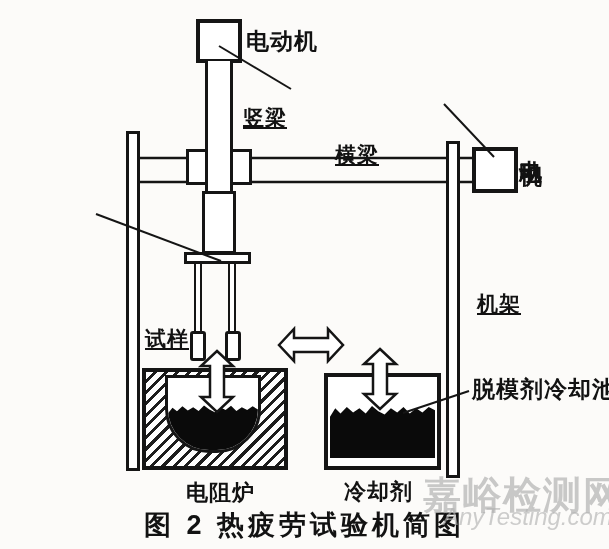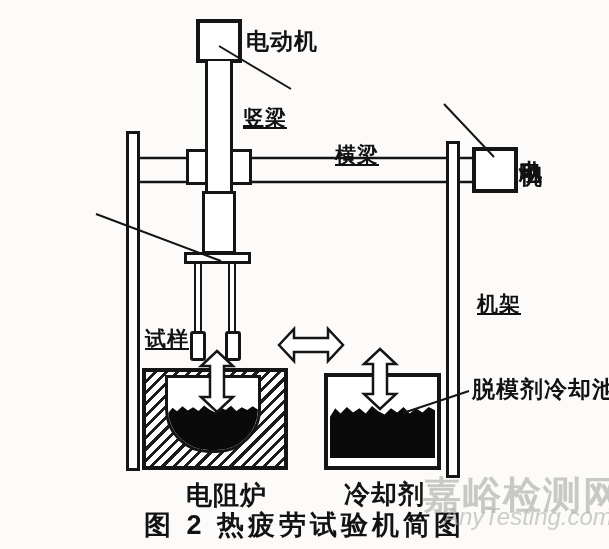--- a/index.html
+++ b/index.html
@@ -32,21 +32,21 @@
   }
   .pool{width:109px;height:89px;border-width:4px;}
   .liquid{
     position:absolute;left:2px;right:2px;top:28px;bottom:8px;background:#0a0a0a;
     clip-path:polygon(0 22%,5% 6%,10% 16%,16% 4%,22% 14%,28% 6%,34% 16%,40% 2%,46% 12%,52% 18%,58% 6%,64% 14%,70% 4%,76% 16%,82% 6%,88% 14%,94% 4%,100% 10%,100% 100%,0 100%);
   }
   
   .lbl{position:absolute;font-weight:bold;white-space:nowrap;letter-spacing:1px;}
   .lbl-20{font-size:23px;}
   .lbl-21{font-size:21px;text-decoration:underline;}
-  .lbl-22{font-size:26px;}
+  .lbl-22{font-size:22px;}
   .vert{writing-mode:vertical-rl;text-orientation:upright;line-height:24px;letter-spacing:2px;}
   .two-line{width:110px;text-align:center;font-size:19px;line-height:23px;white-space:normal;}
   .caption{
     position:absolute;left:0;top:507px;width:609px;text-align:center;
     font-size:27px;font-weight:bold;letter-spacing:4px;
   }
   .wm{position:absolute;color:rgba(168,168,168,.62);pointer-events:none;}
   .wm-cn{left:423px;top:470px;font-size:38px;font-weight:bold;letter-spacing:2px;white-space:nowrap;}
   .wm-en{left:443px;top:503px;font-size:24px;font-style:italic;color:rgba(178,178,178,.65);white-space:nowrap;}
 </style>

